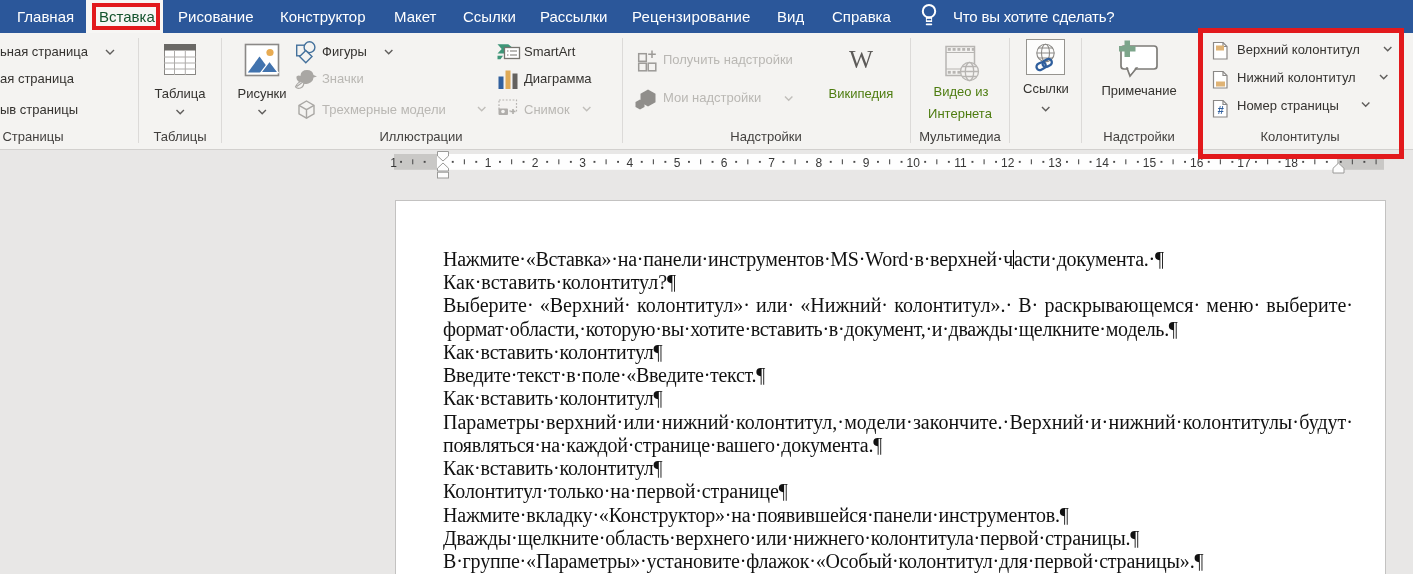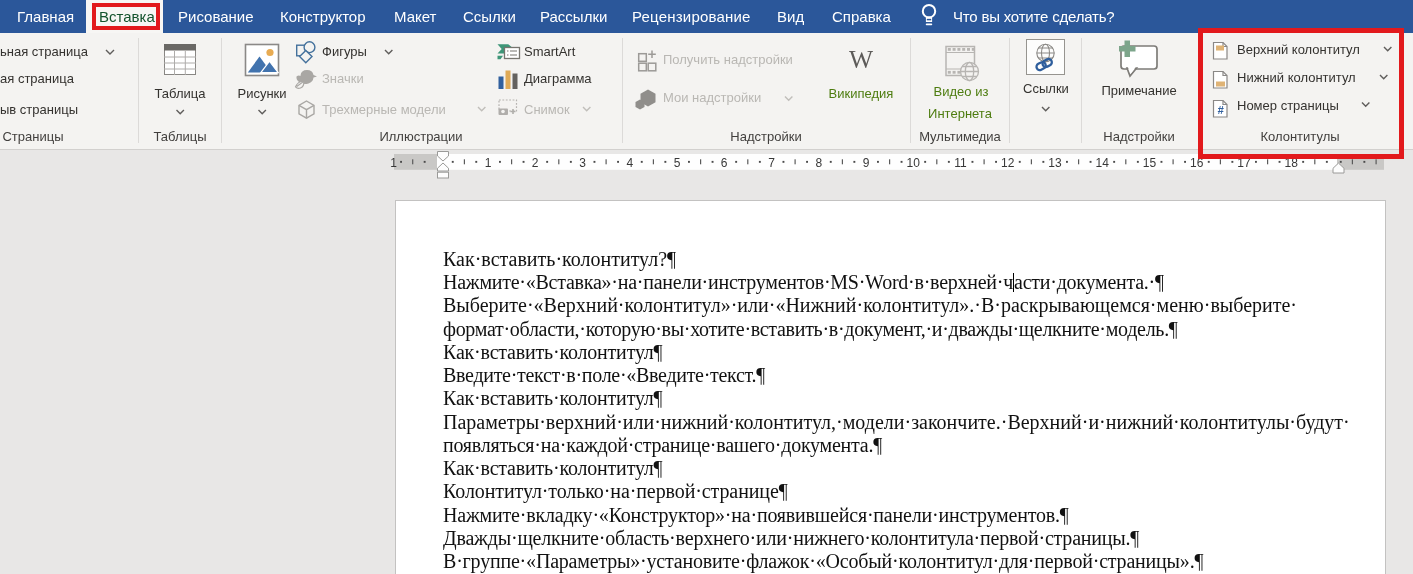--- a/index.html
+++ b/index.html
@@ -14,21 +14,21 @@
 #ribbon{position:absolute;left:0;top:33px;width:1413px;height:117px;background:#f4f3f1;border-bottom:1px solid #d2d0ce}
 .sep{position:absolute;width:1px;background:#dcdad8}
 .glabel{position:absolute;font-size:13px;color:#413f3d;white-space:nowrap;transform:translateX(-50%)}
 .it{position:absolute;font-size:13px;color:#34322f;white-space:nowrap}
 .gray{color:#b9b7b3}
 .lgray{color:#4d7c0f}
 .ctr{transform:translateX(-50%)}
 
 #page{position:absolute;left:395px;top:200px;width:991px;height:374px;background:#ffffff;border:1px solid #c3c2c1;border-bottom:none}
 #doc{position:absolute;left:443px;top:248px;width:910px;font-family:"Liberation Serif",serif;font-size:20px;color:#111;line-height:23.23px;white-space:nowrap}
-.jl{display:flex;white-space:nowrap}
+.jl{display:flex;justify-content:space-between;white-space:nowrap}
 .cur{display:inline-block;width:0;border-left:1.6px solid #000;height:19.5px;vertical-align:-3.2px}
 </style></head>
 <body>
 <div id="tabbar"></div>
 <div id="activetab"></div>
 <div id="redbox1"></div>
 <div id="vst">Вставка</div>
 <div class="tab" style="left:17px">Главная</div>
 <div class="tab" style="left:178px">Рисование</div>
 <div class="tab" style="left:280px">Конструктор</div>
@@ -80,22 +80,22 @@
 <div class="glabel" style="left:1139px;top:129px">Надстройки</div>
 
 <div class="it" style="left:1237px;top:42px">Верхний колонтитул</div>
 <div class="it" style="left:1237px;top:70px">Нижний колонтитул</div>
 <div class="it" style="left:1237px;top:97.5px">Номер страницы</div>
 <div class="glabel" style="left:1300px;top:129px">Колонтитулы</div>
 <div id="redbox2" style="position:absolute;left:1197.5px;top:27.5px;width:206px;height:131.5px;border:5px solid #e2191c;z-index:30"></div>
 
 <div id="page"></div>
 <div id="doc">
+<div style="letter-spacing:-.25px">Нажмите·«Вставка»·на·панели·инструментов·MS·Word·в·верхней·ч<span class="cur"></span>асти·документа.·¶</div>
 <div>Как·вставить·колонтитул?¶</div>
-<div style="letter-spacing:-.25px">Нажмите·«Вставка»·на·панели·инструментов·MS·Word·в·верхней·ч<span class="cur"></span>асти·документа.·¶</div>
 <div class="jl">
       <span>Выберите·</span>
       <span>«Верхний·</span>
       <span>колонтитул»·</span>
       <span>или·</span>
       <span>«Нижний·</span>
       <span>колонтитул».·</span>
       <span>В·</span>
       <span>раскрывающемся·</span>
       <span>меню·</span>

